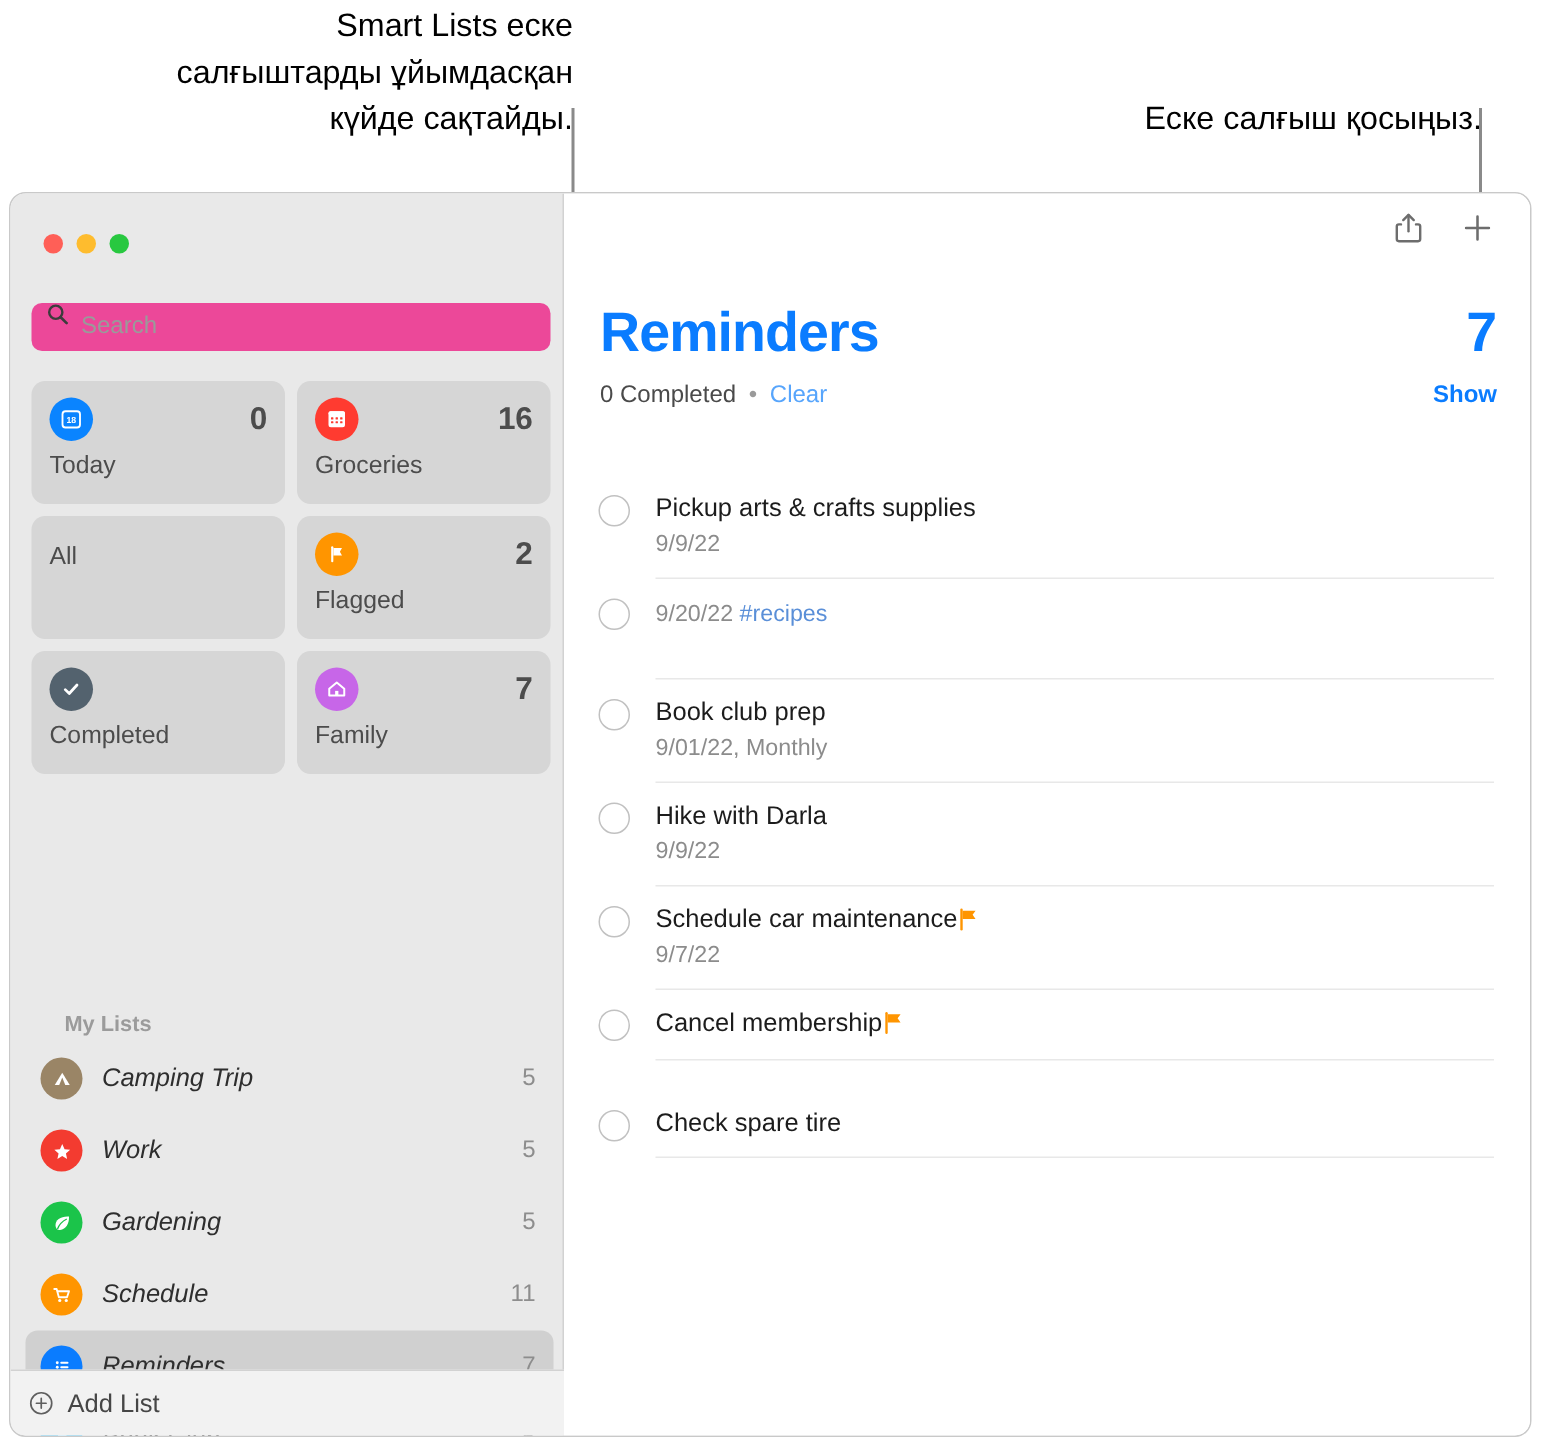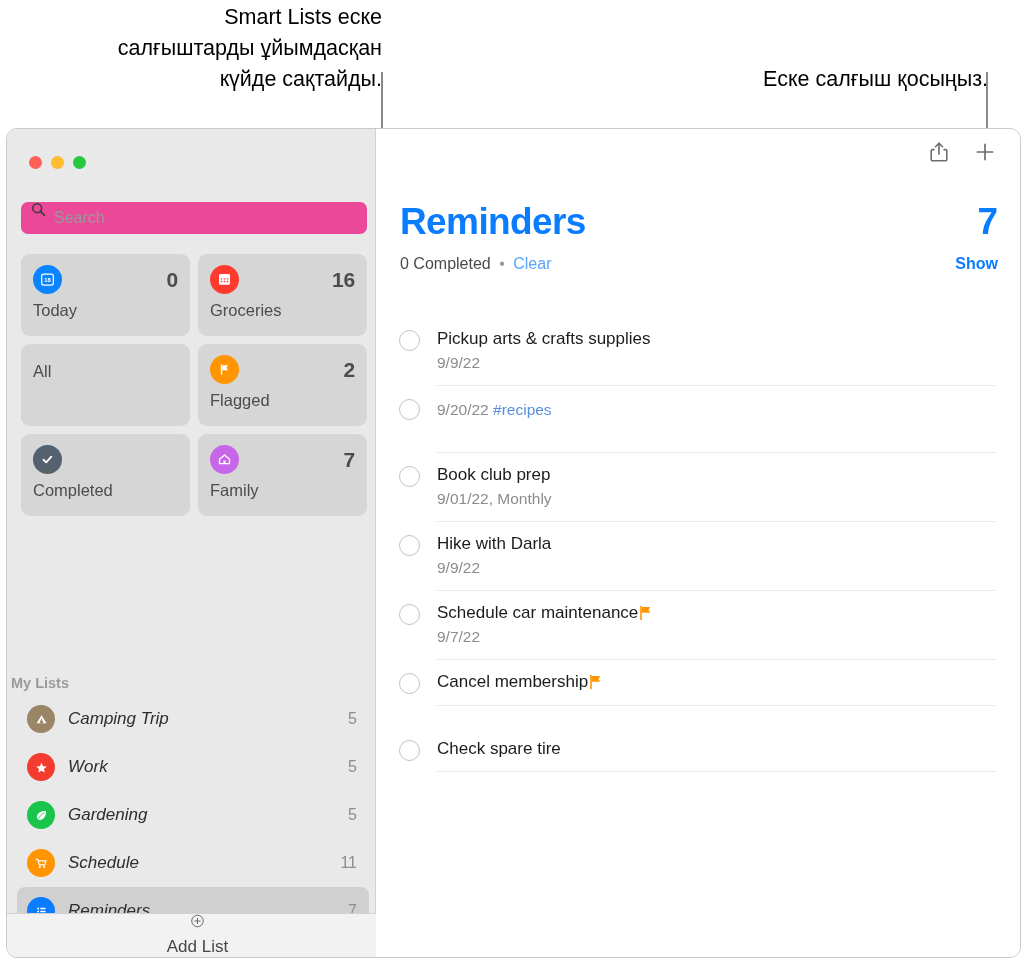--- a/index.html
+++ b/index.html
@@ -103,21 +103,21 @@
     letter-spacing: -0.2px;
   }
   .sc-label {
     margin-top: 7px;
     font-size: 16.5px; font-weight: normal; color: #4c4c4c;
   }
 
   
   .section-header {
     font-size: 14.5px; font-weight: bold; color: #9b9b9b;
-    padding-left: 4px;
+    padding-left: 36px;
   }
   #my-lists-header { position: absolute; left: 0; top: 546px; }
   #my-lists { position: absolute; left: 10px; top: 566px; width: 352px; }
   .list-row {
     height: 48px;
     display: flex; align-items: center;
     padding: 0 12px 0 10px;
     border-radius: 8px;
     gap: 13px;
     cursor: default;
@@ -132,21 +132,20 @@
   .lr-count { font-size: 16px; color: #8d8d8d; }
 
   #add-list-bar {
     position: absolute; left: 0; bottom: 0;
     width: 369px; height: 44px;
     background: #f2f2f2;
     border-top: 1px solid #d2d2d2;
     display: flex; align-items: center;
     padding-left: 12px; gap: 9px;
     cursor: default;
-    flex-direction: column;
   }
   #add-list-bar .al-label { font-size: 17px; color: #464646; }
 
   
   #main {
     flex: 1; background: #ffffff; position: relative;
   }
   #main-toolbar {
     position: absolute; right: 23px; top: 11px;
     display: flex; align-items: center; gap: 23px;

